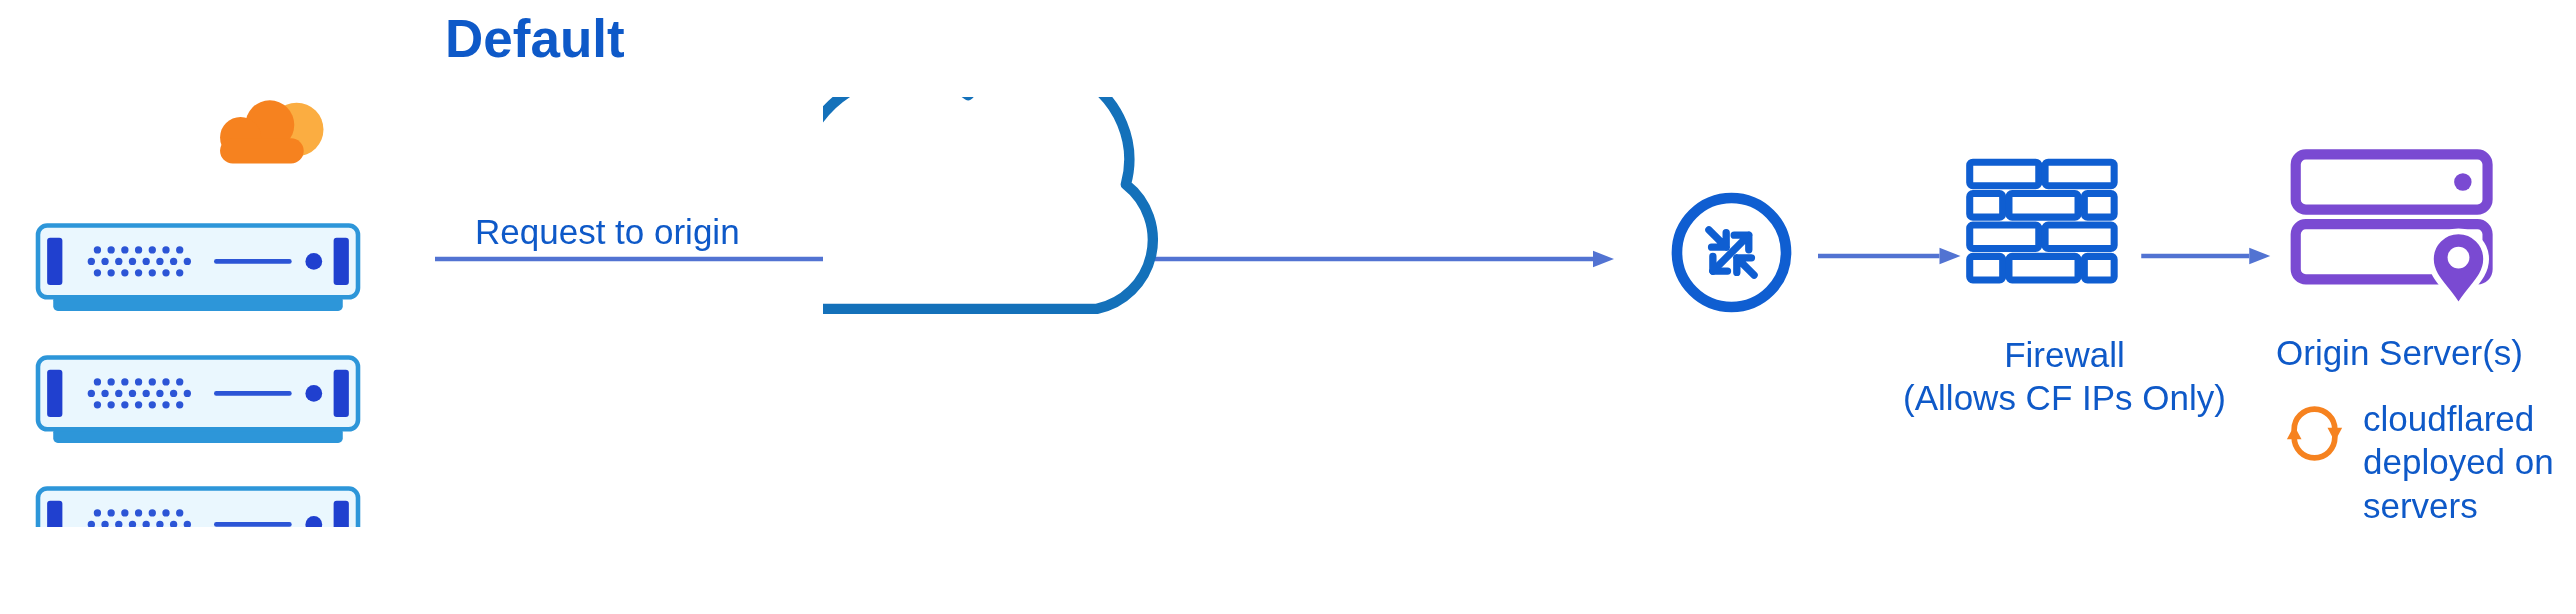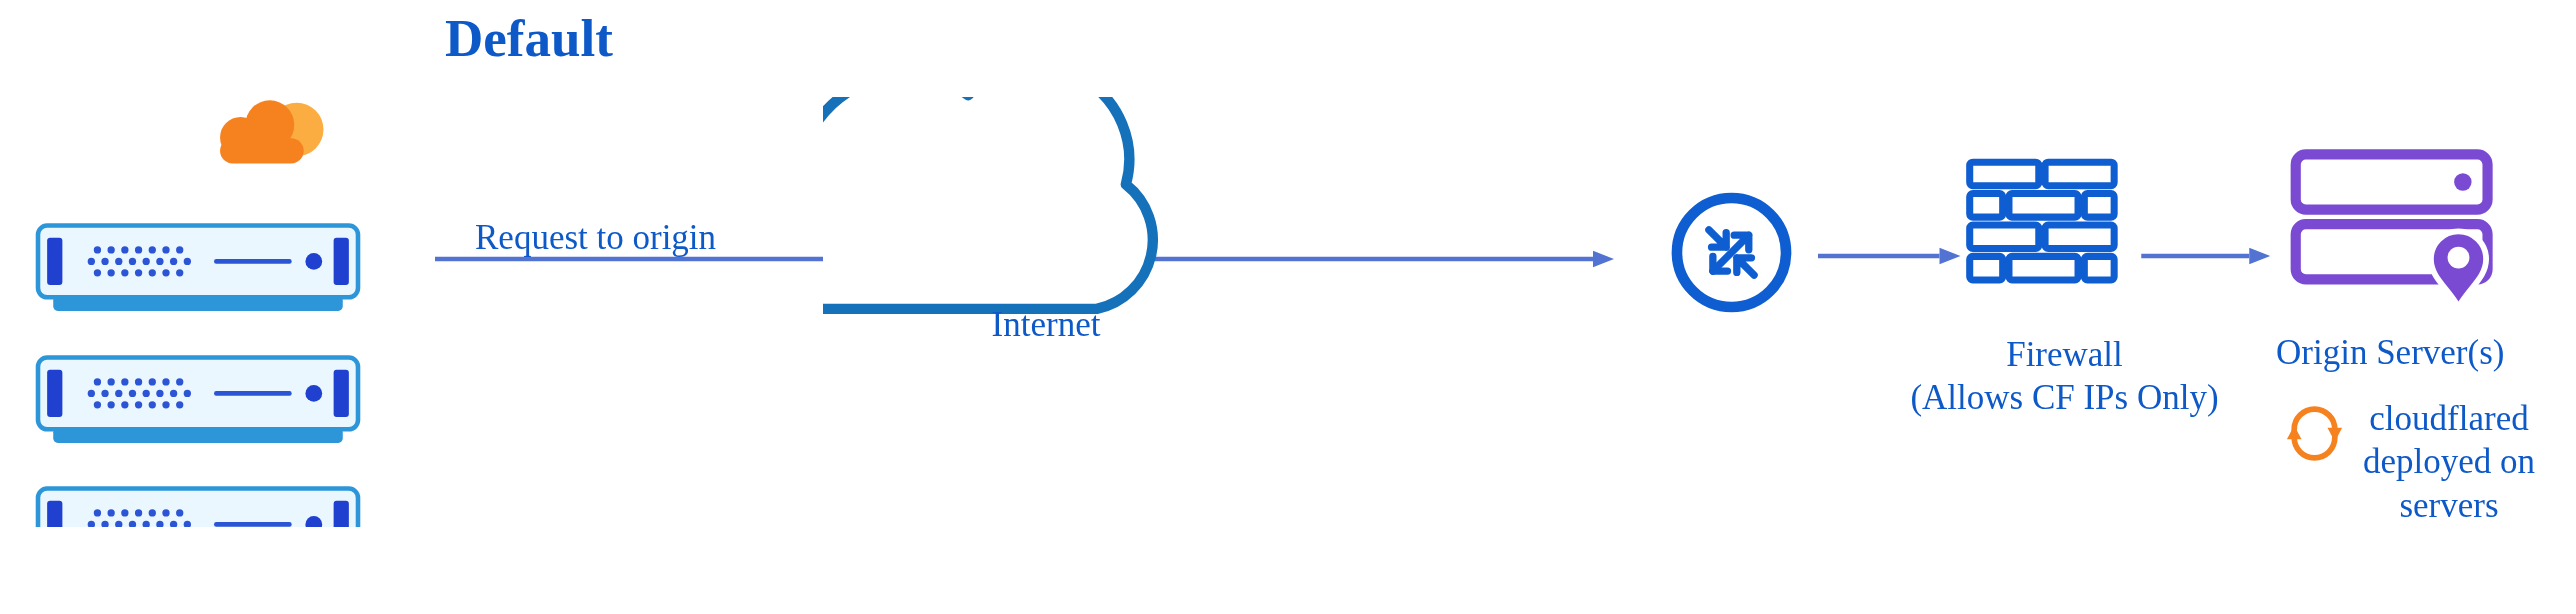--- a/index.html
+++ b/index.html
@@ -2,21 +2,21 @@
 <html style="--label_blue: #0e59c8; --icon_blue: #0f5ed1; --cloud_blue: #1471ba; --arrow_blue: #5273d2; --server_border: #2d96d9; --server_light: #eaf7fe; --server_dark: #2040cf; --server_dots: #2c55d6; --orange: #f6821f; --orange_light: #fbad41; --purple: #7a4ad2; --wordmark_black: #1e1e1e; --background: #ffffff;font-size:12px"><head>
 <meta charset="utf-8">
 <style>
   :root{
     --label_blue:#0e59c8; --icon_blue:#0f5ed1; --cloud_blue:#1471ba; --arrow_blue:#5273d2;
     --server_border:#2d96d9; --server_light:#eaf7fe; --server_dark:#2040cf; --server_dots:#2c55d6;
     --orange:#f6821f; --orange_light:#fbad41; --purple:#7a4ad2; --wordmark_black:#1e1e1e; --background:#ffffff;
   }
   html,body{margin:0;padding:0;background:var(--background);}
   .canvas{position:relative;width:2576px;height:527px;background:var(--background);
-          font-family:Liberation Serif, serif;overflow:hidden;}
+          font-family:Liberation Sans, sans-serif;overflow:hidden;}
   .lbl{position:absolute;color:var(--label_blue);font-size:35px;line-height:1.24;white-space:pre-line;z-index:4;}
   .title{position:absolute;left:445px;top:7.6px;font-size:53px;font-weight:600;color:var(--label_blue);z-index:4;}
   .wordmark{position:absolute;left:42px;top:182px;font-size:42px;font-weight:800;letter-spacing:1.5px;
             color:var(--wordmark_black);z-index:3;}
   .wordmark sup{font-size:15px;font-weight:400;vertical-align:super;}
   .cflogo{position:absolute;left:194px;top:86px;width:150px;height:95px;z-index:3;}
   .server{position:absolute;left:30px;width:336px;height:96px;z-index:3;}
   .s1{top:221px;} .s2{top:353px;} .s3{top:484px;}
   .connector{position:absolute;z-index:1;}
   .connector line{stroke:var(--arrow_blue);stroke-width:6;}
@@ -36,21 +36,21 @@
   .firewall-lbl{left:1883px;top:333px;width:363px;text-align:center;}
   .origin-icon{position:absolute;left:2287px;top:147px;width:218px;height:163px;z-index:3;}
   .org rect{fill:#fff;stroke:var(--purple);stroke-width:7;}
   .org-dot{fill:var(--purple);}
   .org-pin-body{fill:var(--purple);stroke:#fff;stroke-width:4;}
   .org-pin-hole{fill:#fff;}
   .origin-lbl{left:2276px;top:331px;}
   .sync-icon{position:absolute;left:2282px;top:401px;width:65px;height:65px;z-index:3;}
   .sync path{fill:none;stroke:var(--orange);stroke-width:7;stroke-linecap:round;}
   .sync-head{fill:var(--orange);}
-  .cloudflared-lbl{left:2363px;top:397px;text-align:center;}
+  .cloudflared-lbl{left:2363px;top:397px;}
   .cf-light{fill:var(--orange_light);} .cf-dark{fill:var(--orange);}
   .srv-base{fill:var(--server_border);}
   .srv-body{fill:var(--server_light);stroke:var(--server_border);stroke-width:3;}
   .srv-bar{fill:var(--server_dark);}
   .srv-dot-sm{fill:var(--server_dots);}
   .srv-line{stroke:var(--server_dots);stroke-width:3;stroke-linecap:round;}
   .srv-dot{fill:var(--server_dark);}
 </style>
 </head>
 <body>
@@ -160,26 +160,25 @@
     </svg>
   <svg class="server s3" viewBox="0 0 220 63">
       <use href="#sym-server"></use>
     </svg>
 
   <svg class="connector c-main" width="1196" height="36" viewBox="0 0 1580 48">
     <line x1="2" y1="24" x2="1546" y2="24"></line>
     <polygon points="1546,13 1574,24 1546,35"></polygon>
   </svg>
 
-  <div class="lbl request-lbl" style="left:475px;top:216px;text-align:right;">Request to origin</div>
+  <div class="lbl request-lbl" style="left:475px;top:210px;text-align:right;">Request to origin</div>
 
   <svg class="inet-cloud" viewBox="50 28 215 140">
       <use href="#sym-cloud"></use>
     </svg>
-  <div class="lbl internet-lbl">Internet</div>
 
   <svg class="cpe-icon" viewBox="0 0 100 100">
       <use href="#sym-cpe"></use>
     </svg>
 
   <svg class="connector c2" width="151" height="36" viewBox="0 0 200 48">
     <line x1="2" y1="24" x2="164" y2="24"></line>
     <polygon points="164,13 192,24 164,35"></polygon>
   </svg>
 

